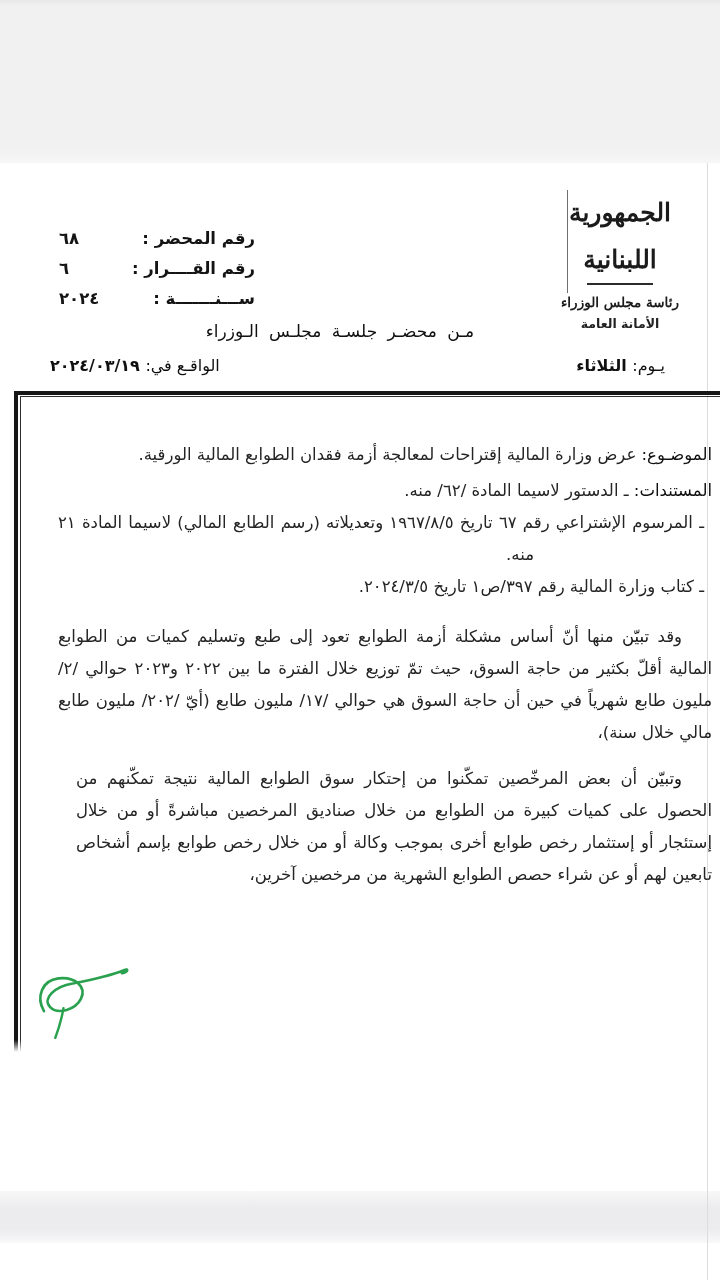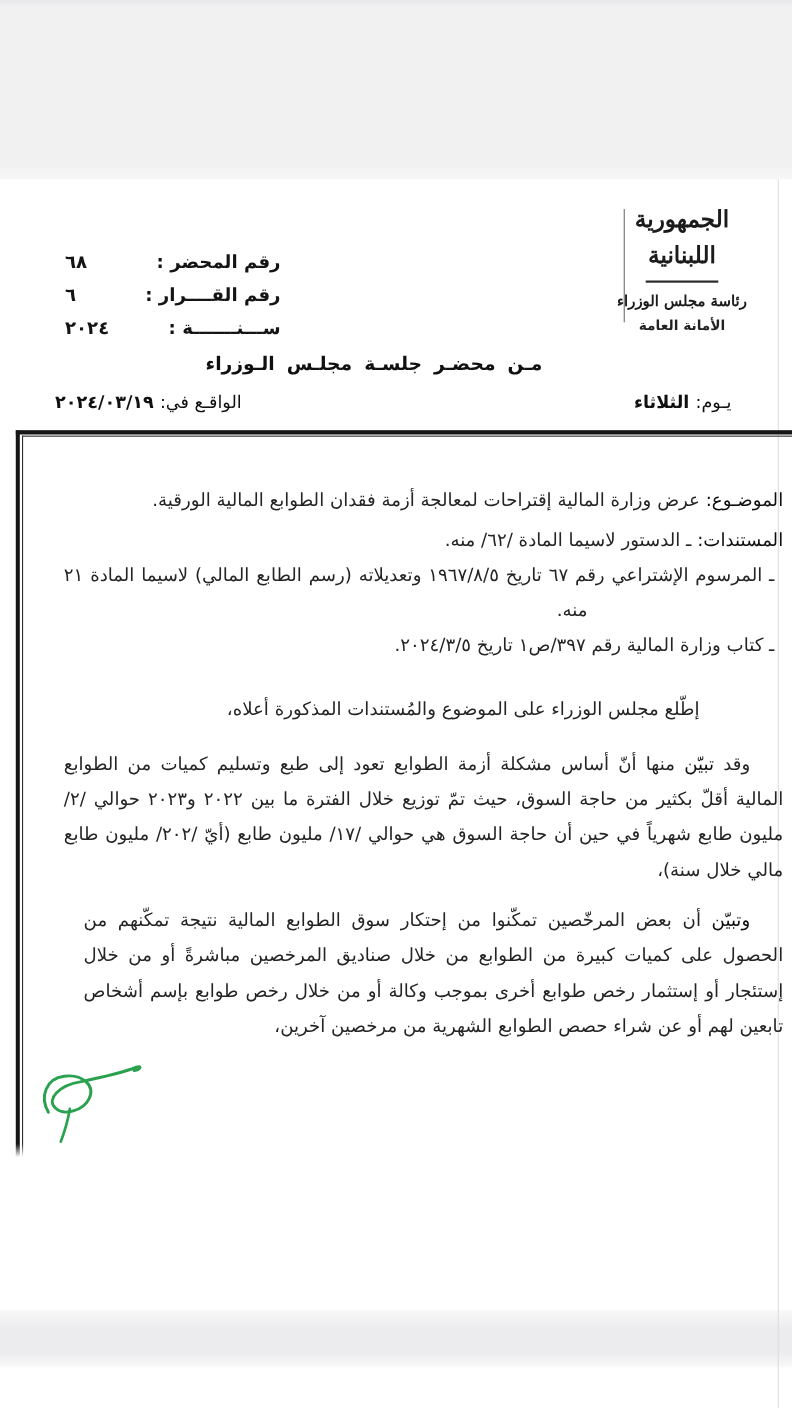--- a/index.html
+++ b/index.html
@@ -10,36 +10,36 @@
   .top-band{position:absolute;top:0;left:0;width:720px;height:163px;
     background:linear-gradient(180deg,#e7e7e9 0,#f1f1f2 6px,#f1f1f2 92%,#f7f7f8 100%);}
   .bottom-band{position:absolute;top:1191px;left:0;width:720px;height:52px;
     background:linear-gradient(180deg,#f8f8f9 0%,#ececee 32%,#ececee 74%,#f9f9fa 100%);}
   .page-edge-line{position:absolute;top:163px;bottom:0;left:707px;width:1px;background:#dcdcde;}
 
   
   .letterhead{position:absolute;top:182px;right:28px;width:144px;text-align:center;
     color:#1b1b1b;direction:rtl;}
   .letterhead .country{font-family:"DejaVu Serif", serif;font-weight:bold;
-    font-size:21px;line-height:33px;letter-spacing:0;}
+    font-size:25px;line-height:33px;letter-spacing:0;margin-top:14px;}
   .letterhead-divider{width:66px;height:2px;background:#2b2b2b;margin:7px auto 9px;}
   .letterhead .org{font-family:"DejaVu Serif", serif;font-weight:bold;font-size:13.5px;
     line-height:17px;margin-bottom:5px;}
   .letterhead .dept{font-weight:bold;font-size:12.5px;line-height:15px;color:#222;}
   .letterhead-rule{position:absolute;top:190px;right:152px;width:1.5px;height:103px;background:#6f6f6f;}
 
   
   .meta-fields{position:absolute;top:229px;right:465px;width:200px;direction:rtl;
     font-weight:bold;font-size:16.5px;color:#141414;}
   .meta-row{display:flex;justify-content:space-between;align-items:baseline;height:30px;}
   .meta-row .value{padding-left:4px;}
 
   
   .doc-title{position:absolute;top:321px;left:0;width:680px;text-align:center;direction:rtl;
-    font-weight:bold;font-size:17px;color:#101010;word-spacing:5px;}
+    font-weight:normal;font-size:17px;color:#101010;word-spacing:5px;}
   .session-row{position:absolute;top:356px;right:55px;left:50px;direction:rtl;
     display:flex;justify-content:space-between;font-weight:bold;font-size:16px;color:#101010;}
 
   
   .doc-box{position:absolute;left:14px;top:391px;width:676px;height:657px;
     border:4px solid #161616;border-bottom:none;
     -webkit-mask-image:linear-gradient(to bottom,#000 calc(100% - 12px),transparent 100%);
     mask-image:linear-gradient(to bottom,#000 calc(100% - 12px),transparent 100%);padding-left:48px;}
   .doc-box-inner{position:absolute;top:1px;left:2px;right:2px;bottom:0;
     border:1px solid #2d2d2d;border-bottom:none;}
@@ -104,21 +104,20 @@
 
     <div class="par refs">
       <span class="lbl">المستندات:</span>
       <span>ـ الدستور لاسيما المادة /٦٢/ منه.</span>
       <div>
           <div class="ref-item">ـ المرسوم الإشتراعي رقم ٦٧ تاريخ ١٩٦٧/٨/٥ وتعديلاته (رسم الطابع المالي) لاسيما المادة ٢١ منه.</div>
           <div class="ref-item">ـ كتاب وزارة المالية رقم ٣٩٧/ص١ تاريخ ٢٠٢٤/٣/٥.</div>
         </div>
     </div>
 
-    <div class="review-par">إطّلع مجلس الوزراء على الموضوع والمُستندات المذكورة أعلاه،</div>
 
     <div class="finding-par">
       <span>وقد </span><span class="lbl">تبيّن</span><span> منها أنّ أساس مشكلة أزمة الطوابع تعود إلى طبع وتسليم كميات من الطوابع المالية أقلّ بكثير من حاجة السوق، حيث تمّ توزيع خلال الفترة ما بين ٢٠٢٢ و٢٠٢٣ حوالي /٢/ مليون طابع شهرياً في حين أن حاجة السوق هي حوالي /١٧/ مليون طابع (أيّ /٢٠٢/ مليون طابع مالي خلال سنة)،</span>
     </div>
 
     <div class="finding-par">
       <span class="lbl">وتبيّن</span><span> أن بعض المرخّصين تمكّنوا من إحتكار سوق الطوابع المالية نتيجة تمكّنهم من الحصول على كميات كبيرة من الطوابع من خلال صناديق المرخصين مباشرةً أو من خلال إستئجار أو إستثمار رخص طوابع أخرى بموجب وكالة أو من خلال رخص طوابع بإسم أشخاص تابعين لهم أو عن شراء حصص الطوابع الشهرية من مرخصين آخرين،</span>
     </div>
 
   </div>

